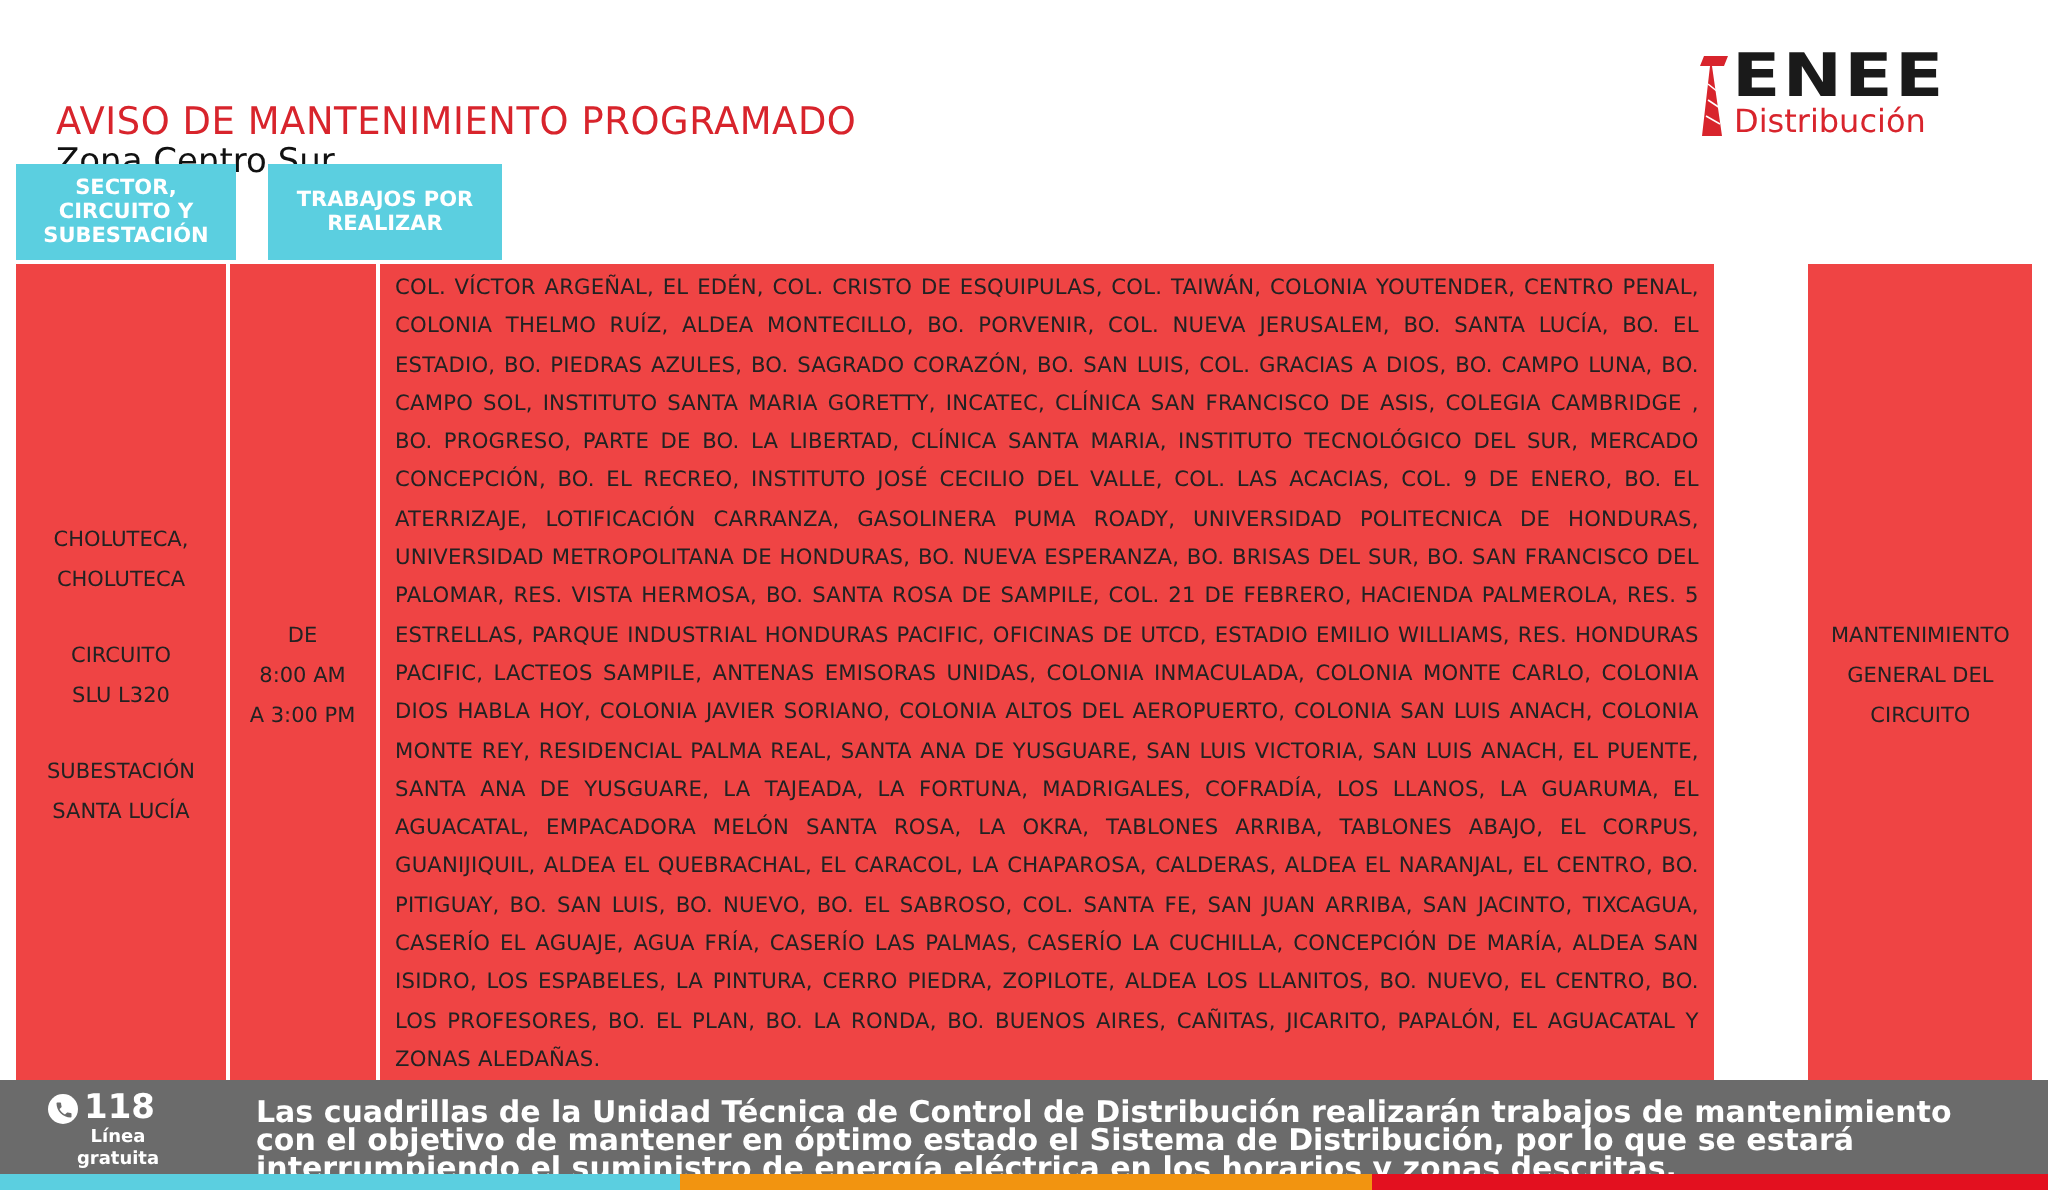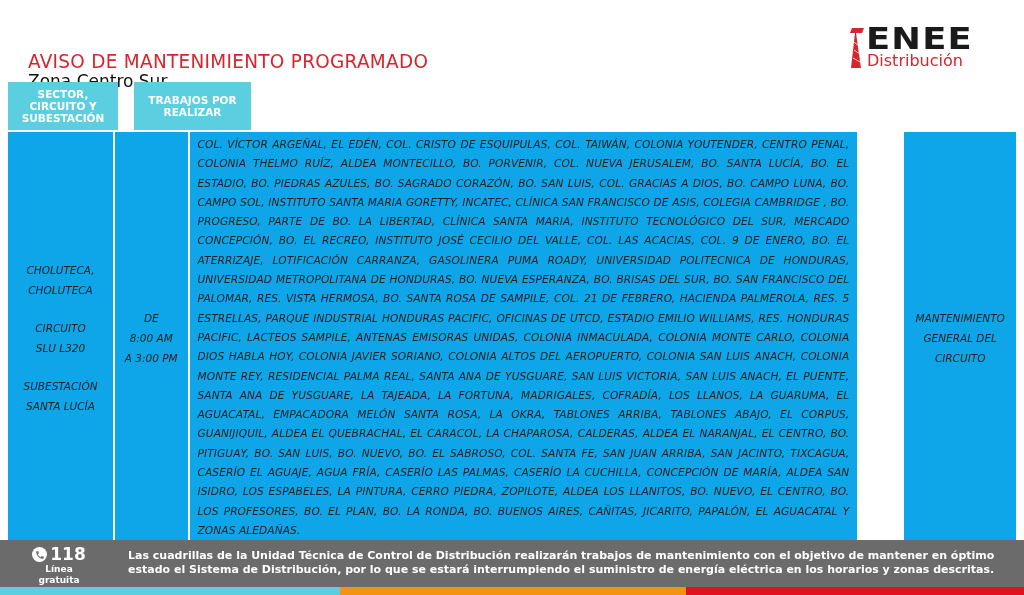--- a/index.html
+++ b/index.html
@@ -14,33 +14,33 @@
   .logo { position: absolute; left: 850px; top: 26px; width: 145px; height: 46px; }
   .logo-mark { position: absolute; left: 0; top: 2px; width: 14px; height: 40px; }
   .logo-enee { position: absolute; left: 16px; top: -2px; font-family: "DejaVu Sans", sans-serif; font-weight: bold; font-size: 30px; color: #1a1a1a; letter-spacing: 1px; line-height: 30px; transform: scaleX(1.18); transform-origin: left; }
   .logo-dist { position: absolute; left: 17px; top: 27px; font-family: "DejaVu Sans", sans-serif; font-weight: normal; font-size: 16px; color: #d8242c; line-height: 16px; }
 
   .table { position: absolute; left: 8px; top: 82px; width: 1008px; }
   .thead { display: flex; height: 48px; }
   .th { background: #5bcfe0; color: #ffffff; font-weight: bold; font-size: 10.5px; display: flex; align-items: center; justify-content: center; text-align: center; line-height: 12px; margin-right: 16px; }
   .th:last-child { margin-right: 0; justify-content: center; }
   .tbody { display: flex; height: 412px; margin-top: 2px; }
-  .td { background: #0ea5e9; margin-right: 2px; display: flex; align-items: center; justify-content: center; text-align: center; font-size: 10.5px; line-height: 20px; color: #222; font-style: italic; }
+  .td { background: #ef4444; margin-right: 2px; display: flex; align-items: center; justify-content: center; text-align: center; font-size: 10.5px; line-height: 20px; color: #222; }
   .td:last-child { margin-right: 0; margin-left: 45px; }
   .c1 { width: 110px; } .c2 { width: 76px; } .c3 { width: 699px; } .c4 { width: 117px; }
   .td.c3 { display: block; text-align: justify; padding: 3px 8px 0 8px; font-size: 10.6px; line-height: 19.3px; letter-spacing: 0.1px; }
   .cell-stack { display: flex; flex-direction: column; align-items: center; }
   .gap { height: 18px; }
 
   .footer { position: absolute; left: 0; top: 540px; width: 1024px; height: 47px; background: #6b6b6b; }
   .hotline { position: absolute; left: 24px; top: 5px; width: 70px; text-align: center; color: #fff; }
-  .hotline-num { font-size: 17px; font-weight: bold; line-height: 19px; display: flex; align-items: center; justify-content: center; gap: 3px; }
+  .hotline-num { font-size: 17px; font-weight: bold; line-height: 19px; display: flex; align-items: center; justify-content: flex-start; gap: 3px; }
   .phone-icon { width: 15px; height: 15px; border-radius: 50%; background: #fff; display: inline-flex; align-items: center; justify-content: center; }
   .hotline-label { font-size: 9px; font-weight: bold; line-height: 11px; }
-  .footer-text { position: absolute; left: 128px; top: 9px; width: 880px; color: #fff; font-size: 11px; line-height: 14px; font-weight: bold; }
+  .footer-text { position: absolute; left: 128px; top: 9px; width: 880px; color: #fff; font-size: 15px; line-height: 14px; font-weight: bold; }
 
   .stripe { position: absolute; top: 587px; height: 8px; }
   .s1 { left: 0; width: 340px; background: #5bcfe0; }
   .s2 { left: 340px; width: 346px; background: #f29410; }
   .s3 { left: 686px; width: 338px; background: #e3101f; }
 </style>
 </head>
 <body>
 
 <div class="header">

